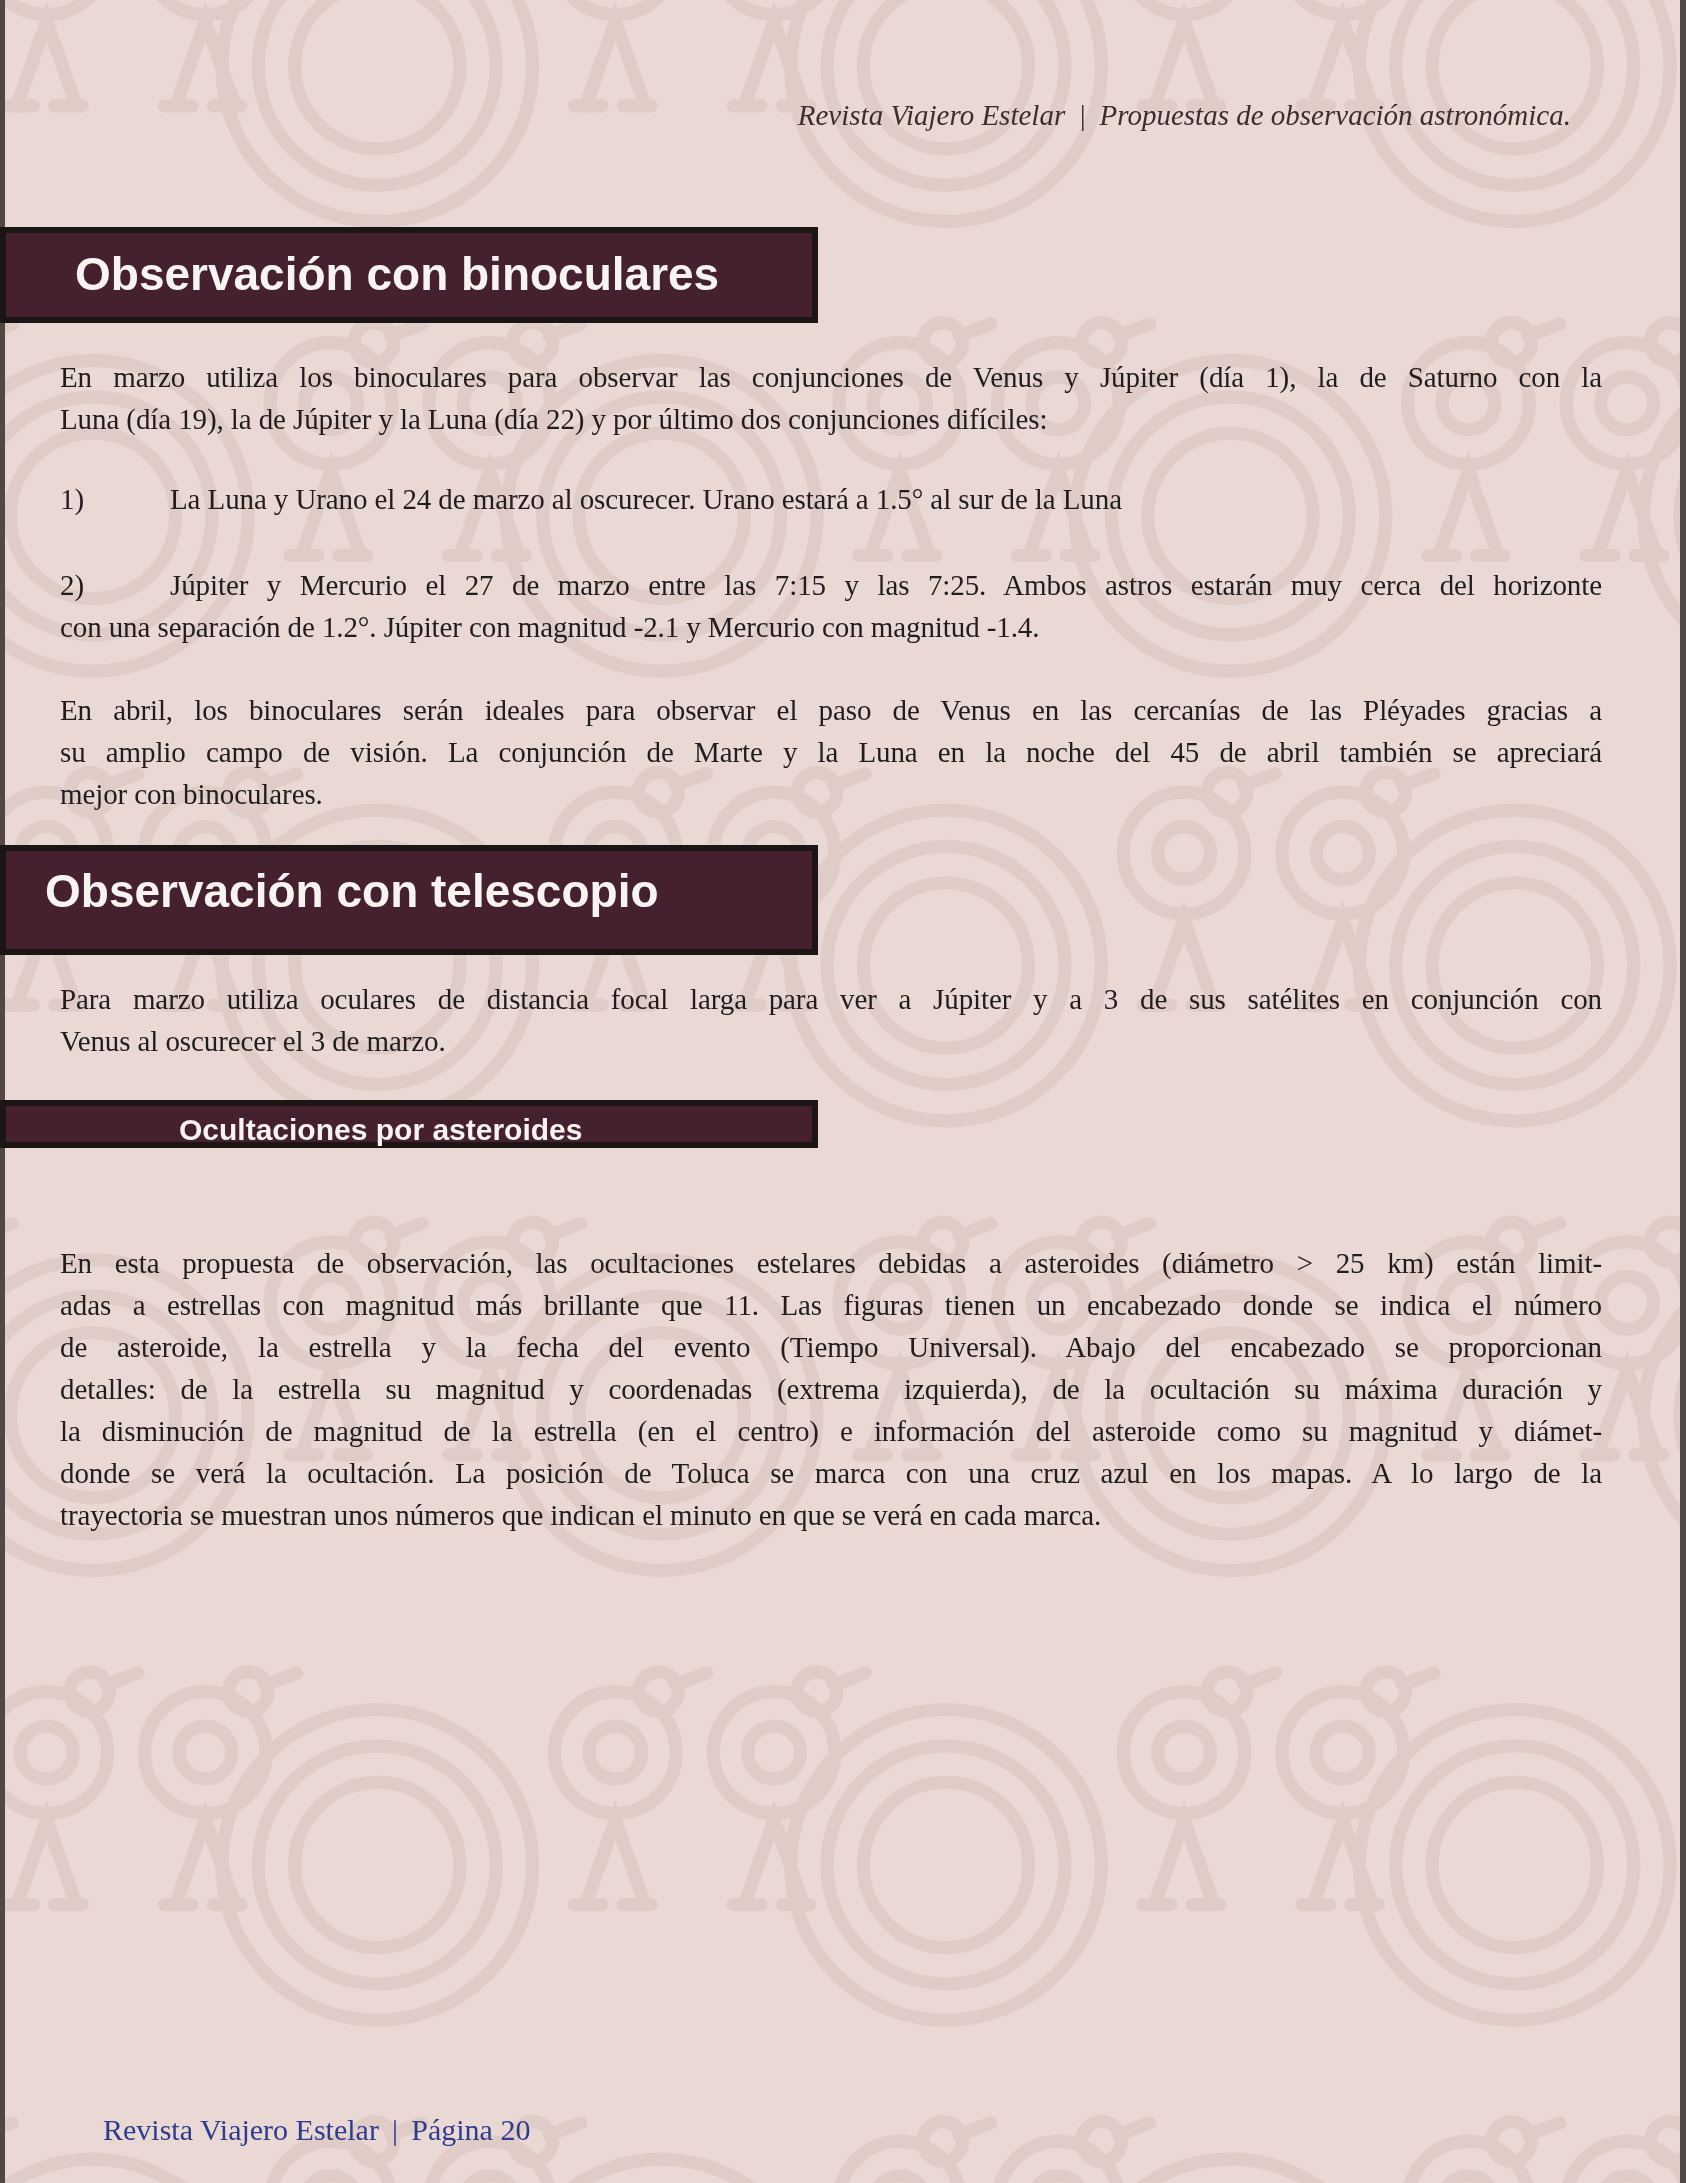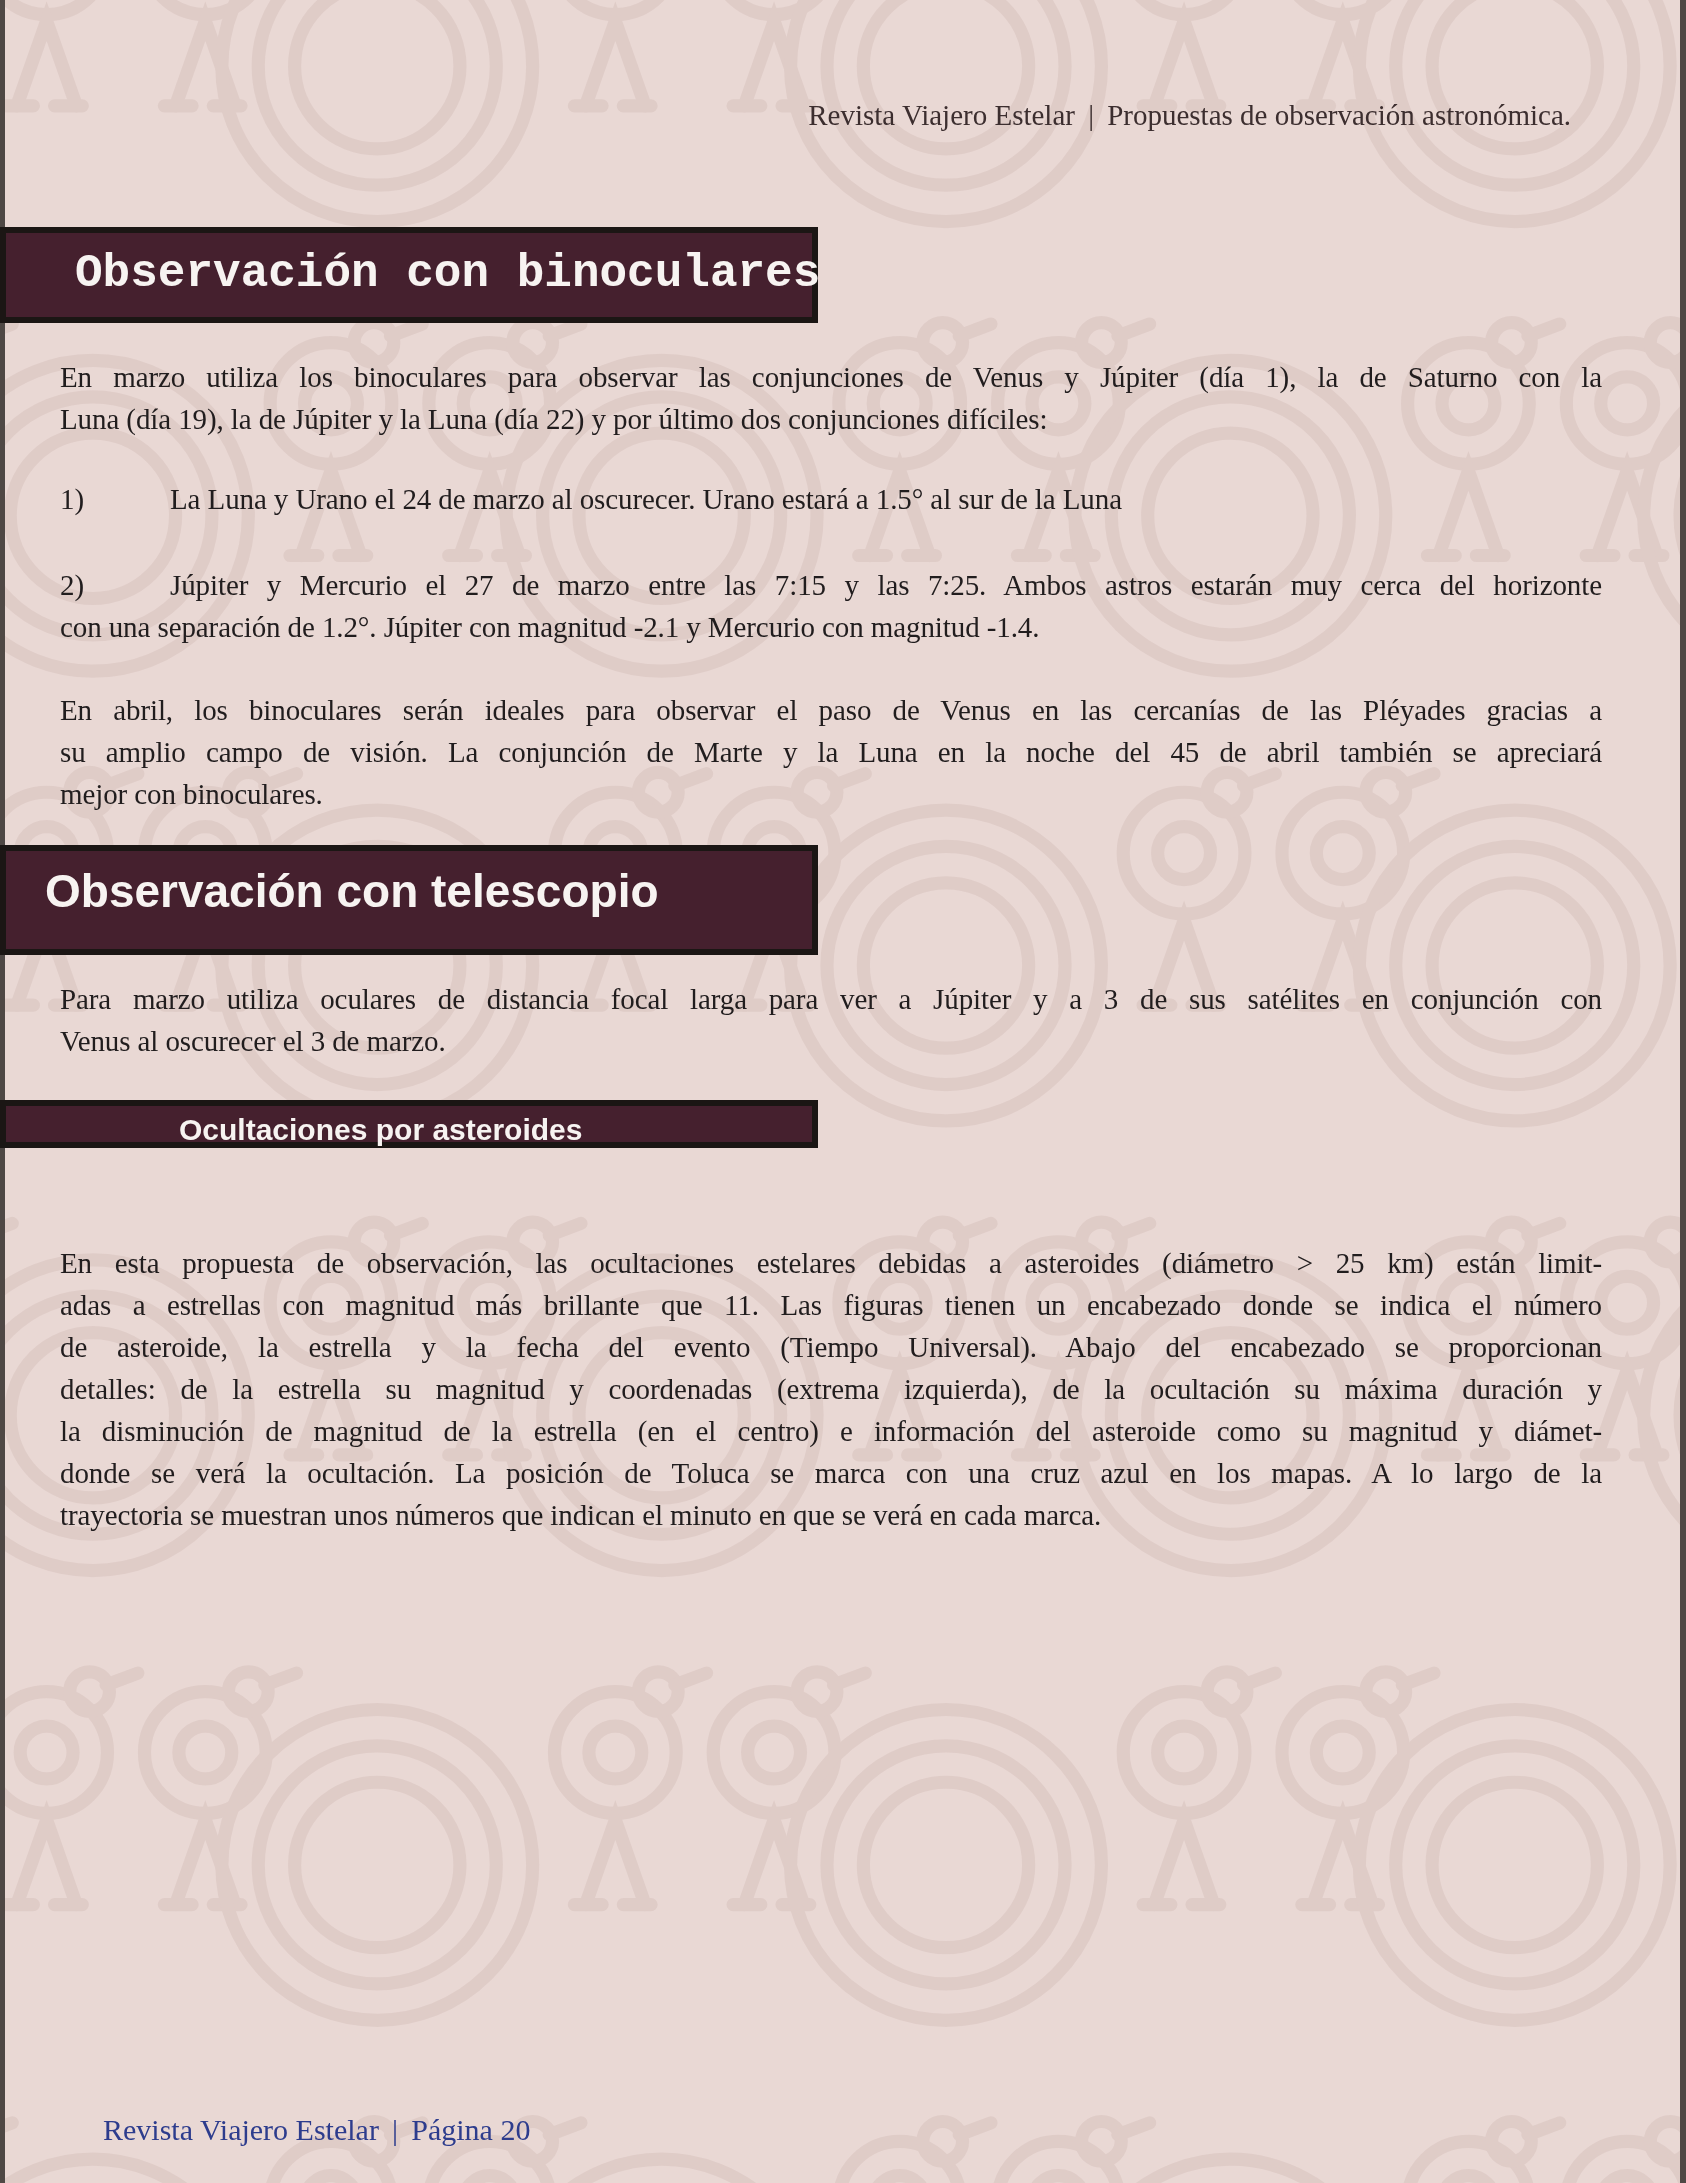--- a/index.html
+++ b/index.html
@@ -8,34 +8,34 @@
     background:var(--bg,#e9d8d4);
     font-family:"Liberation Serif", serif;
   }
   #watermark { position:absolute; left:0; top:0; pointer-events:none; }
   .edge { position:absolute; top:0; bottom:0; background:var(--edge,#4f4845); }
   .edge.left  { left:0;  width:4.6px;  }
   .edge.right { right:0; width:6.6px; }
 
   .header {
     position:absolute; top:101px; right:116px;
-    font-size:29px; line-height:1;
+    font-style:italic; font-size:29px; line-height:1;
     color:var(--header-ink,#3c2e2f); white-space:nowrap;
   }
   .sep { margin:0 13.2px; }
 
   .banner {
     position:absolute; left:0; width:818px; box-sizing:border-box;
     border:6.6px solid var(--banner-border,#1b1614);
     background:var(--banner-bg,#45202e);
     color:var(--banner-text,#f7f3f1);
     font-family:"Liberation Sans", sans-serif; font-weight:bold;
     white-space:nowrap;
   }
-  .b1 { top:227px;  height:96px; line-height:83px; padding-left:69px; font-size:46px;font-family:Liberation Mono, monospace; }
+  .b1 { top:227px;  height:96px; line-height:83px; padding-left:69px; font-size:46px; }
   .b2 { top:845px; height:110px; line-height:81px; padding-left:39px; font-size:46px; }
   .b3 { top:1100px; height:48px;  line-height:48px;  padding-left:173px; font-size:30px; }
 
   .textblock {
     position:absolute; left:60px; width:1542px;
     font-size:29px; line-height:42px; color:var(--ink,#211d1e);
     letter-spacing:-0.1px;
   }
   .jline { text-align:justify; height:42px; overflow:hidden; }
   .jline::after { content:""; display:inline-block; width:100%; height:0; }

